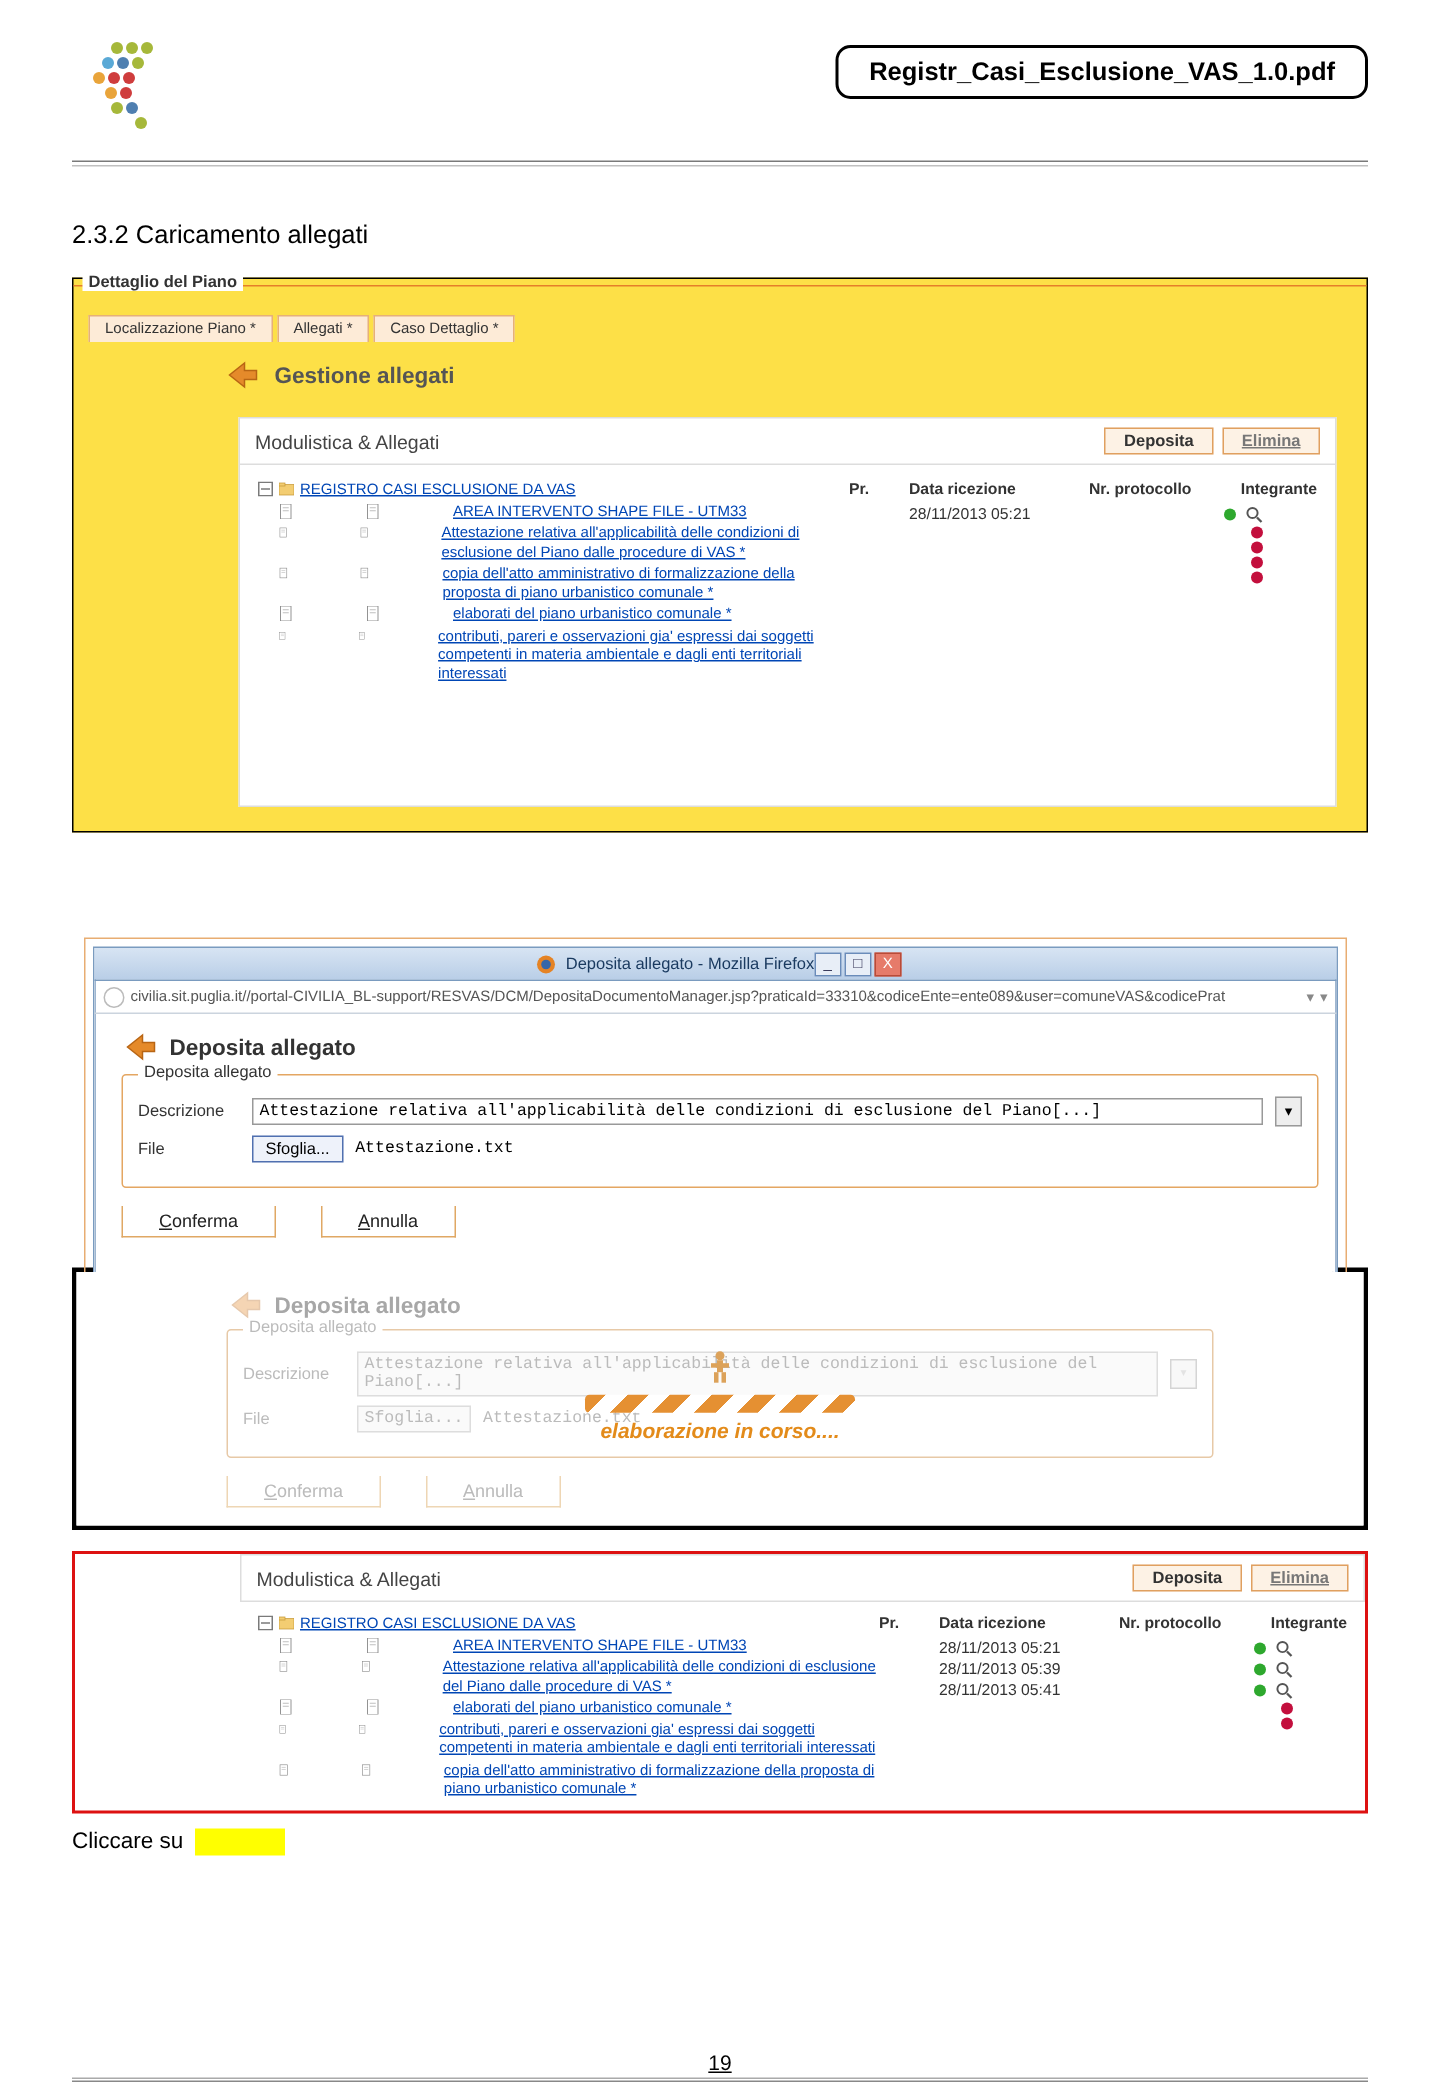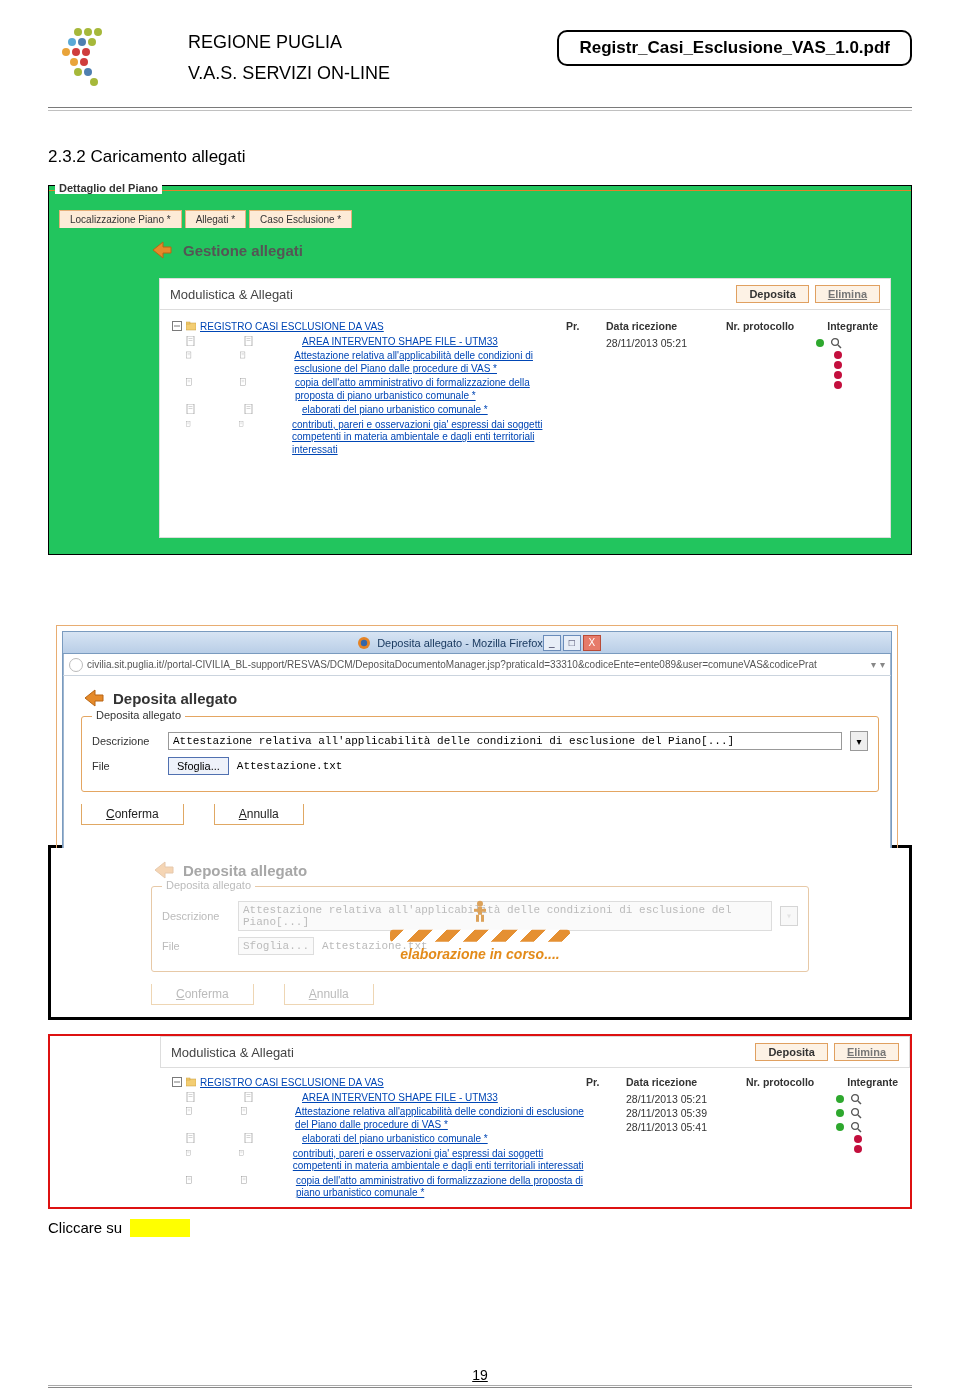--- a/index.html
+++ b/index.html
@@ -36,21 +36,21 @@
     right: 0;
     top: 12px;
   }
   hr.header-rule { margin: 10px 0 0 0; border: none; border-top: 1px solid #7a7a7a; }
   hr.header-rule2 { margin: 2px 0 36px 0; border: none; border-top: 1px solid #c0c0c0; }
 
   .section-title { font-size: 17px; margin-bottom: 18px; }
 
   
   .shot-box { border: 1px solid #000; margin-bottom: 14px; position: relative; }
-  .shot1 { height: 370px; background: #22c55e; }
+  .shot1 { height: 370px; background: #fde047; }
   .fieldset-title { position:absolute; top:-4px; left:6px; font-size:11px; font-weight:bold; color:#333; background:#fff; padding:0 4px; }
   .fieldset-line { position:absolute; top:4px; left:0; right:0; border-top:1px solid #e57f2a; }
   .tabs-row { position:absolute; top:24px; left:10px; display:flex; gap:3px; }
   .tab { background: #fdebd7; border:1px solid #e6b079; border-bottom: none; font-size:10px; padding:3px 10px; color:#333; }
   .back-arrow { position:absolute; top:52px; left:100px; display:flex; align-items:center; gap:10px; }
   .arrow-icon { width:24px; height:24px; display:inline-block; }
   .back-arrow .lbl { font-size:15px; font-weight:bold; color:#555; }
   .panel { position:absolute; left:110px; right:20px; border:1px solid #ddd; background:#fff; }
   .panel.p1 { top:92px; height:260px; }
   .panel-header { display:flex; justify-content:space-between; align-items:center; padding:6px 10px; border-bottom:1px solid #ddd; }
@@ -169,40 +169,36 @@
             <circle cx="28" cy="28" r="4" fill="#cf3d3d"></circle>
             <circle cx="38" cy="28" r="4" fill="#cf3d3d"></circle>
           <circle cx="26" cy="38" r="4" fill="#e9a43a"></circle>
             <circle cx="36" cy="38" r="4" fill="#cf3d3d"></circle>
           <circle cx="30" cy="48" r="4" fill="#a6b83a"></circle>
             <circle cx="40" cy="48" r="4" fill="#4f7fb0"></circle>
           <circle cx="46" cy="58" r="4" fill="#a6b83a"></circle>
         </g>
       </svg>
     </div>
-    <div class="header-titles">
-      <div class="t1">REGIONE PUGLIA</div>
-      <div class="t2">V.A.S. SERVIZI ON-LINE</div>
-    </div>
     <div class="pdf-badge">Registr_Casi_Esclusione_VAS_1.0.pdf</div>
   </div>
   <hr class="header-rule">
   <hr class="header-rule2">
 
   <div class="section-title">2.3.2  Caricamento allegati</div>
 
   <div style="position:relative;">
     <div class="shot-box shot1">
       <div class="fieldset-line"></div>
       <div class="fieldset-title">Dettaglio del Piano</div>
 
       <div class="tabs-row">
         <div class="tab">Localizzazione Piano *</div>
         <div class="tab">Allegati *</div>
-        <div class="tab">Caso Esclusione *</div>
+        <div class="tab">Caso Dettaglio *</div>
       </div>
 
       <div class="back-arrow">
         <svg class="arrow-icon" viewBox="0 0 24 24">
           <path d="M14 4 L4 12 L14 20 L14 15 L22 15 L22 9 L14 9 Z" fill="#e58a2a" stroke="#b86514" stroke-width="1"></path>
         </svg>
         <span class="lbl">Gestione allegati</span>
       </div>
 
       <div class="panel p1">

